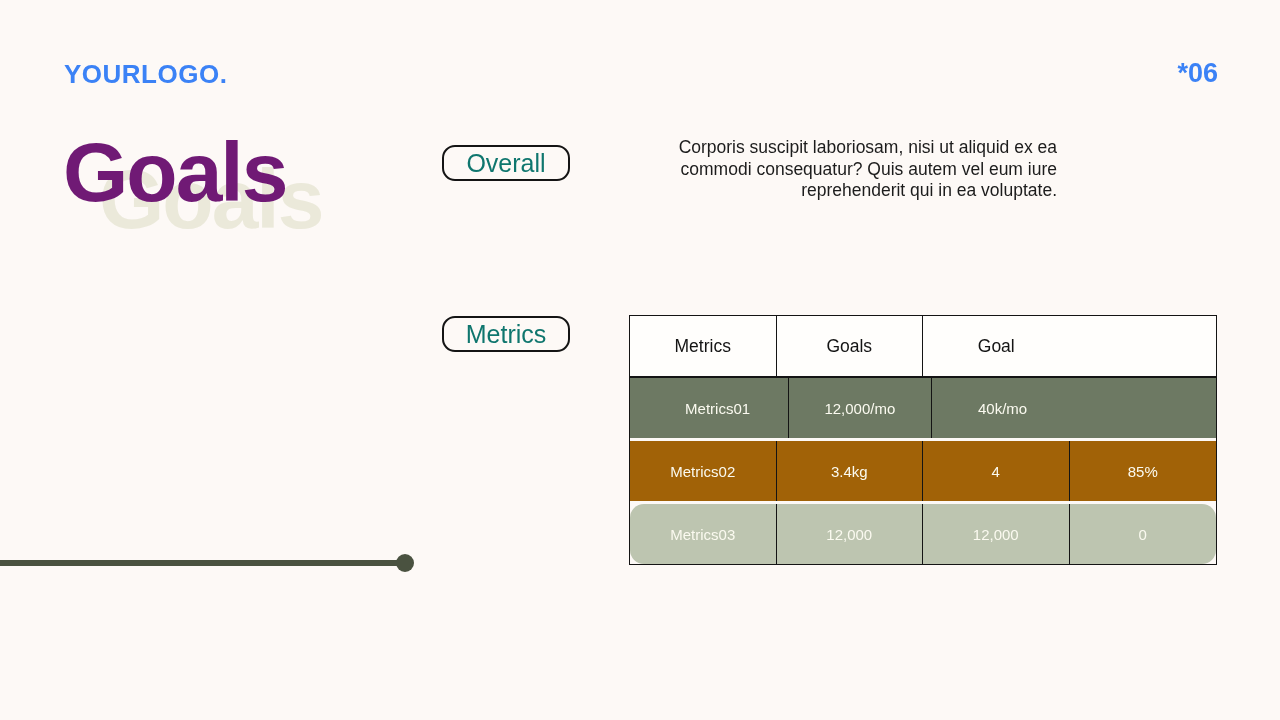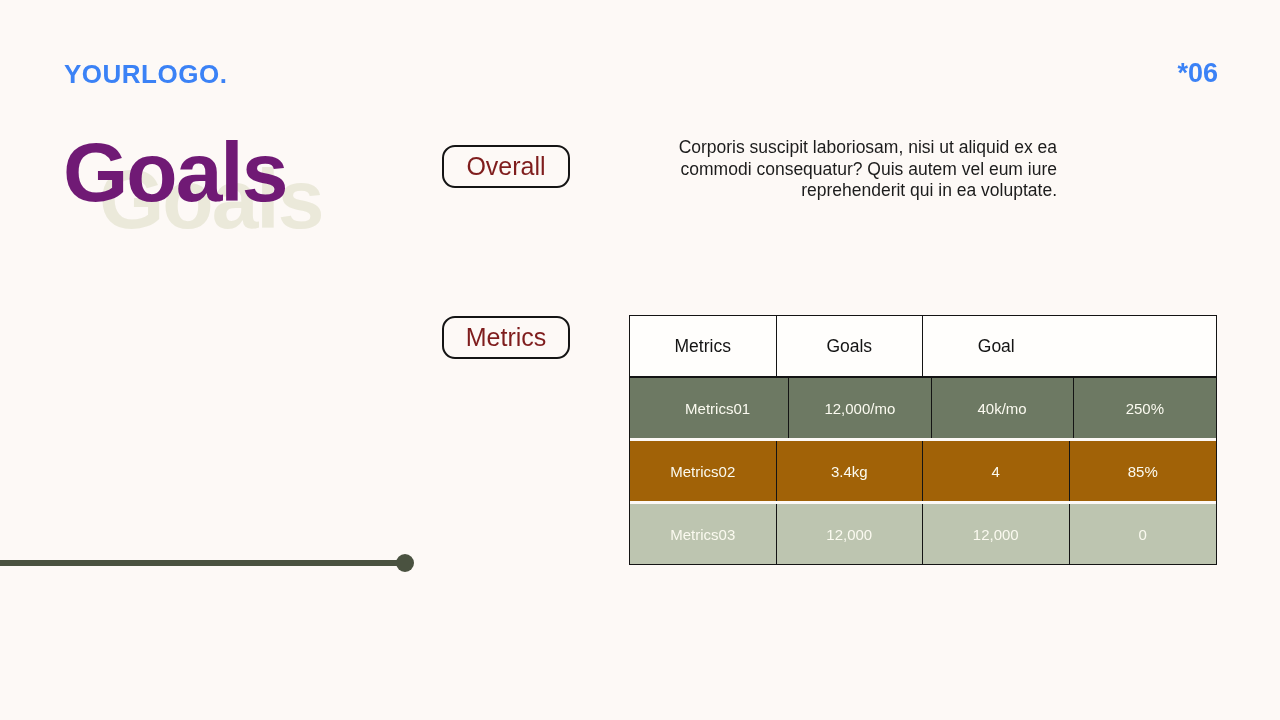--- a/index.html
+++ b/index.html
@@ -26,25 +26,25 @@
   .slide-title {
     position: absolute; left: 63px; top: 124px;
     font-size: 84px; font-weight: 700; letter-spacing: -2px;
     color: #701a75;
     text-shadow: 36px 27px 0 #ebe9da;
   }
 
   
   .pill {
     position: absolute;
-    width: 128px; height: 43px;
+    width: 128px; height: 36px;
     border: 2px solid #141414; border-radius: 13px;
     background: transparent;
     display: flex; align-items: center; justify-content: center;
-    font-size: 25px; color: #7f1d1d;
+    font-size: 25px; color: #0f766e;
     font-family: "Liberation Sans", sans-serif;
     cursor: pointer;
   }
   .pill-overall { left: 442px; top: 145px; }
   .pill-metrics { left: 442px; top: 316px; }
 
   
   .overall-text {
     position: absolute; left: 629px; top: 137px; width: 428px;
     font-size: 17.5px; line-height: 21.5px; color: #1c1c1c; text-align: right;
@@ -100,31 +100,30 @@
   <div class="t-row header">
     <div class="t-cell">Metrics</div>
     <div class="t-cell">Goals</div>
     <div class="t-cell">Goal</div>
   </div>
 
   <div class="t-row body first" style="background: rgb(109, 121, 99);">
     <div class="t-cell">Metrics01</div>
     <div class="t-cell">12,000/mo</div>
     <div class="t-cell">40k/mo</div>
-    <div class="t-cell">250%</div>
   </div>
 
   <div class="t-row body" style="background: #a16207;">
     <div class="t-cell">Metrics02</div>
     <div class="t-cell">3.4kg</div>
     <div class="t-cell">4</div>
     <div class="t-cell">85%</div>
   </div>
 
-  <div class="t-row body" style="background: rgb(189, 197, 176);">
+  <div class="t-row body" style="background: rgb(189, 197, 176); border-radius: 14px;">
     <div class="t-cell">Metrics03</div>
     <div class="t-cell">12,000</div>
     <div class="t-cell">12,000</div>
     <div class="t-cell">0</div>
   </div>
 </div>
 
 <div class="progress-line"></div>
 <div class="progress-dot"></div>
 

